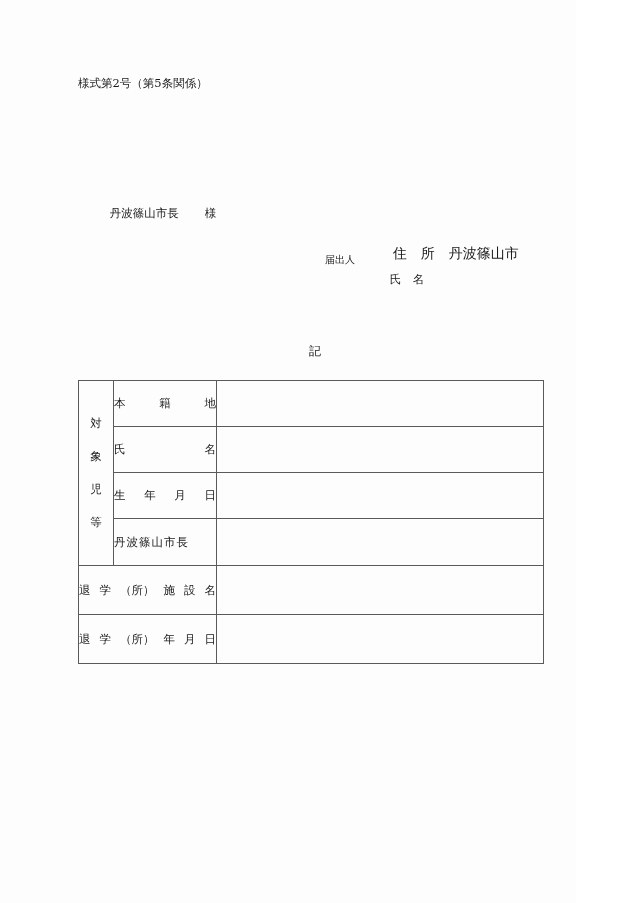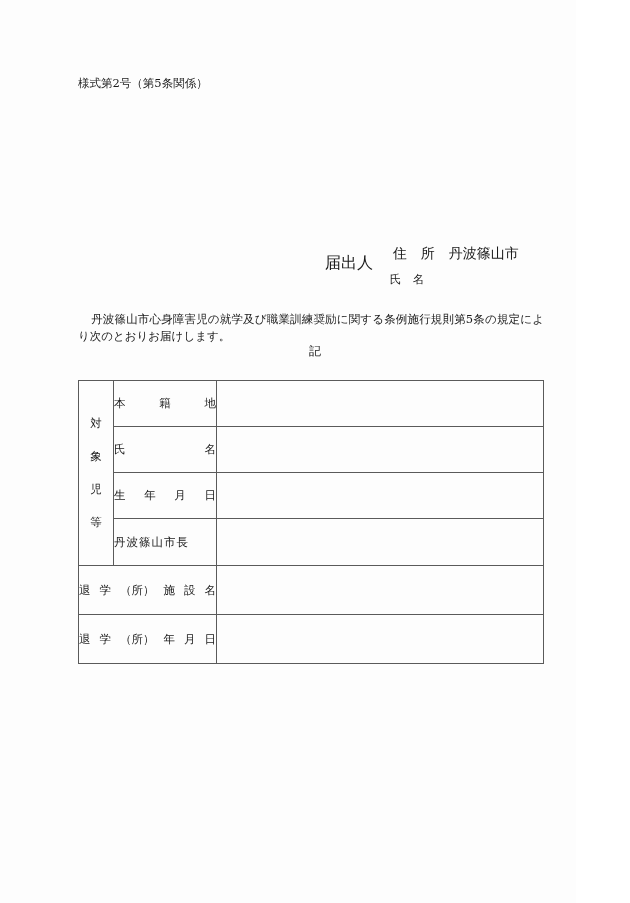--- a/index.html
+++ b/index.html
@@ -46,21 +46,21 @@
     left: 95px;
     top: 196px;
     font-size: 11.5px;
   }
   .addressee .sama { margin-left: 26px; }
 
   
   .submitter-label {
     left: 325px;
     top: 255px;
-    font-size: 16px;
+    font-size: 10px;
   }
   .submitter-addr {
     left: 375px;
     top: 232px;
     font-size: 14px;
   }
   .submitter-name {
     left: 375px;
     top: 262px;
     font-size: 11.5px;
@@ -134,30 +134,32 @@
 </style>
 </head>
 <body>
 
 <div class="page">
 
   <div class="t form-no">様式第2号（第5条関係）</div>
 
 
 
+  <div class="t addressee">
+    <span>丹波篠山市長</span><span class="sama">様</span>
+  </div>
 
   <div class="t submitter-label">届出人</div>
   <div class="t submitter-addr">
     <span>住　所</span><span style="display:inline-block;width:14px"></span><span>丹波篠山市</span>
   </div>
   <div class="t submitter-name">
     <span>氏　名</span>
   </div>
 
-  <div class="body-para"><span class="indent"></span><span>丹波篠山市心身障害児の就学及び職業訓練奨励に関する条例施行規則第5条の規定により次のとおりお届けします。</span></div>
 
   <div class="t kiji">記</div>
 
   <table class="form-table">
     <colgroup>
       <col class="col-group">
       <col class="col-label">
       <col class="col-value">
     </colgroup>
     <tbody>

